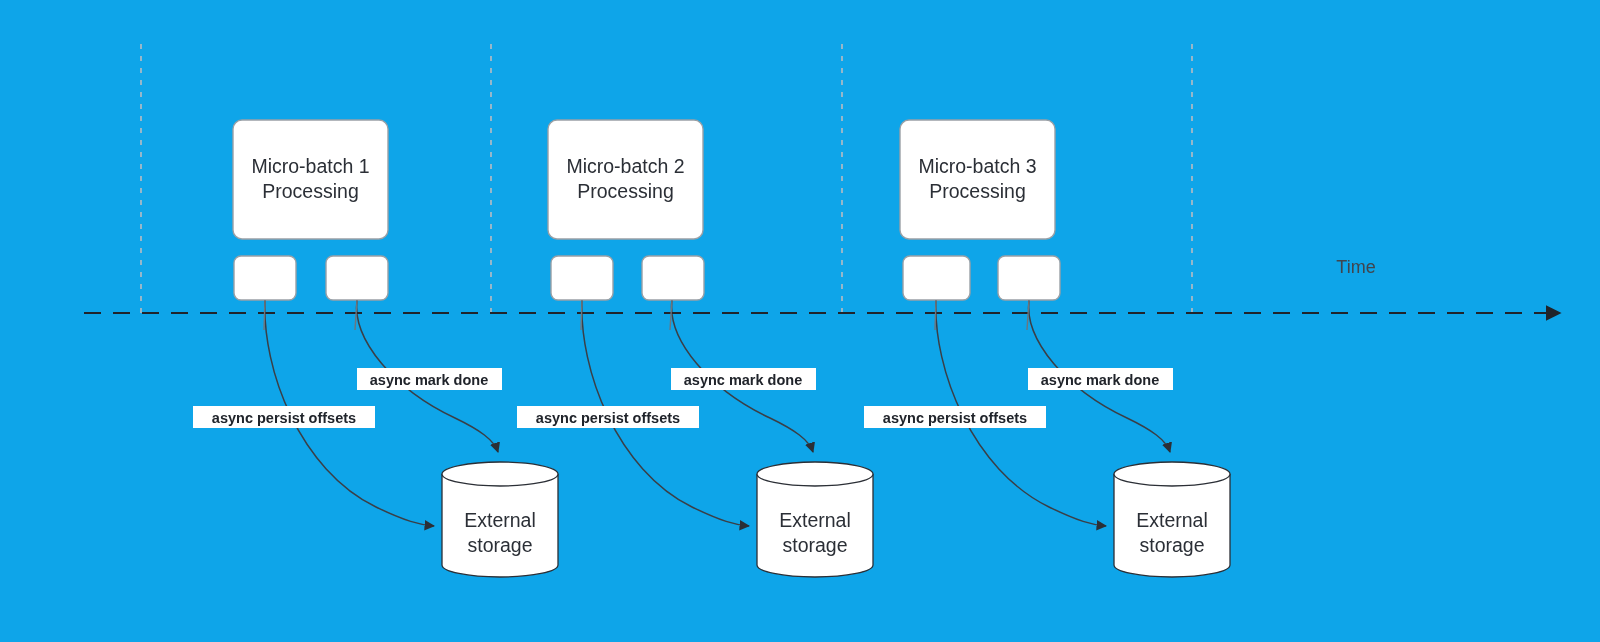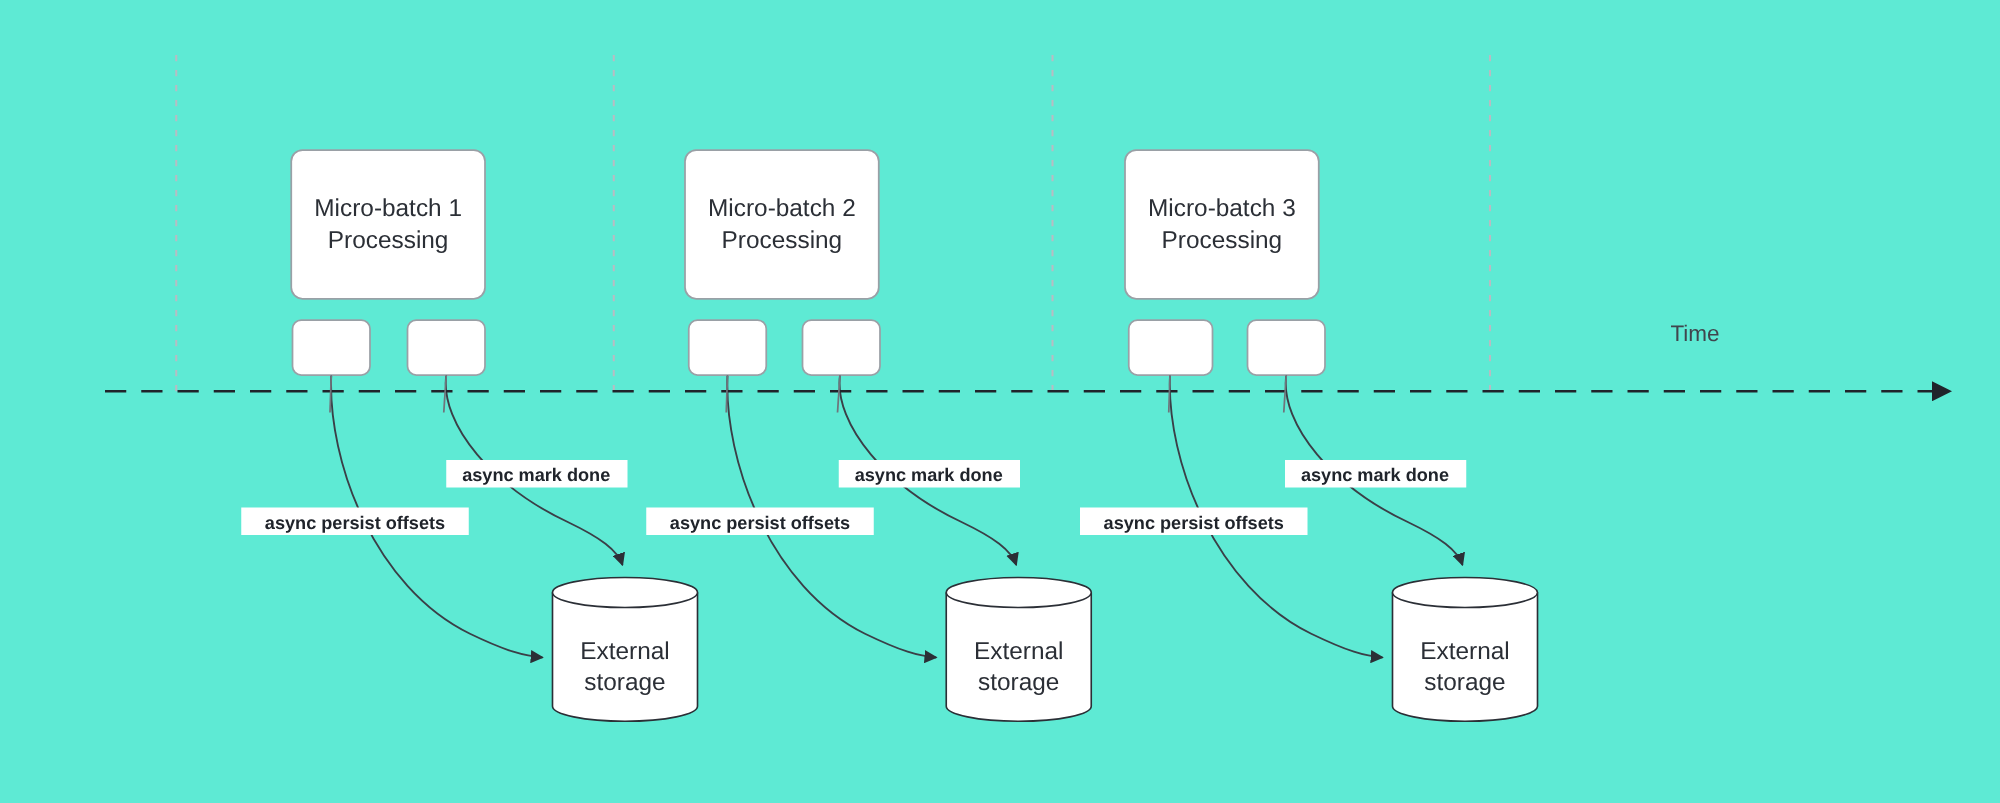--- a/index.html
+++ b/index.html
@@ -9,21 +9,21 @@
     background: #ffffff;
   }
   body {
     font-family: "Liberation Sans", sans-serif;
     -webkit-font-smoothing: antialiased;
   }
   #canvas {
     position: relative;
     width: 1600px;
     height: 642px;
-    background: #5eead4;
+    background: #0ea5e9;
     overflow: hidden;
   }
   #diagram-svg {
     position: absolute;
     left: 0;
     top: 0;
     width: 1600px;
     height: 642px;
     display: block;
   }

